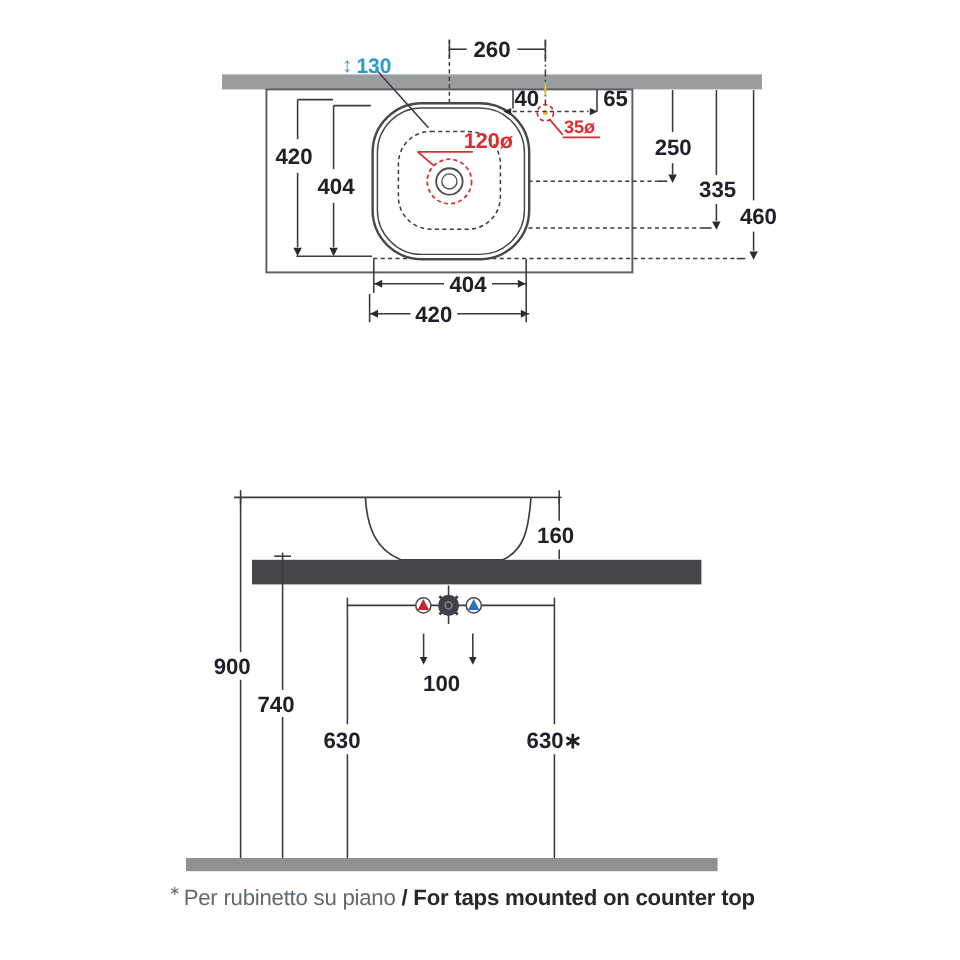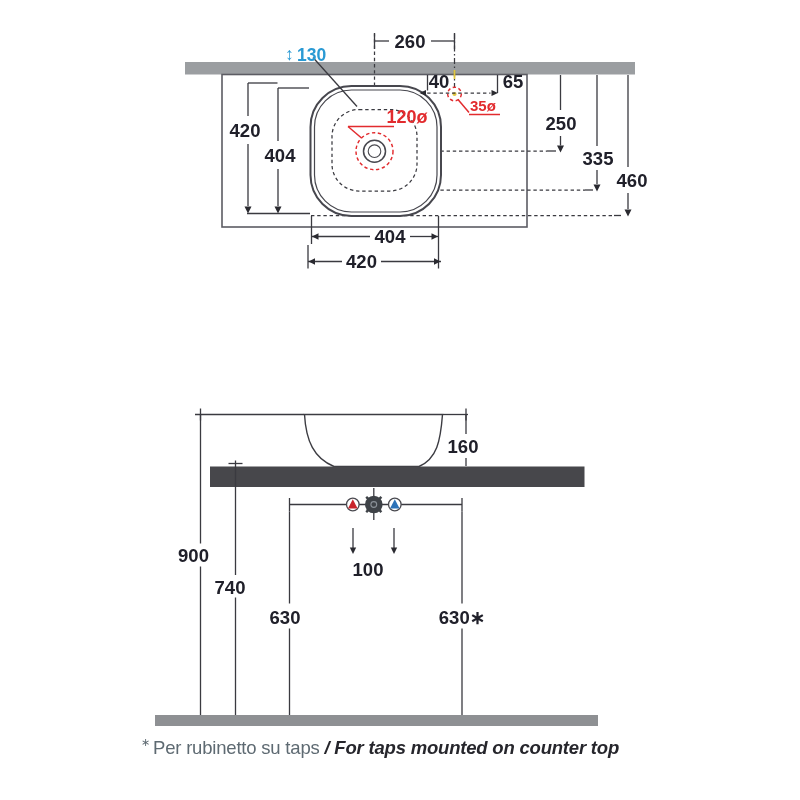--- a/index.html
+++ b/index.html
@@ -21,21 +21,21 @@
   .dim{font:700 18.5px "Liberation Sans",sans-serif;fill:#20202a;}
   .dim-red{font:700 18px "Liberation Sans",sans-serif;}
   .dim-red-sm{font:700 15px "Liberation Sans",sans-serif;}
   .dim-blue{font:700 17.5px "Liberation Sans",sans-serif;}
   .mid{text-anchor:middle;}
   
   .footnote{position:absolute;left:141px;top:736px;width:560px;
             font:400 18.5px "Liberation Sans",sans-serif;color:#5e6a72;
             letter-spacing:-0.2px;white-space:nowrap;}
   .footnote .marker{font-size:11px;vertical-align:8px;margin-right:3px;}
-  .footnote .en{font-style:italic;font-weight:700;color:#26262c;}
+  .footnote .en{font-weight:700;color:#26262c;}
 </style>
 </head>
 <body>
 
 <div class="stage">
 <svg width="800" height="800" viewBox="0 0 800 800">
 
   <g>
 
     <rect x="185" y="62" width="450" height="12.5" fill="#9b9ea1"></rect>
@@ -222,14 +222,14 @@
 
     <text class="dim mid" x="463" y="452.5">160</text>
     <text class="dim mid" x="193.5" y="562">900</text>
     <text class="dim mid" x="230" y="593.5">740</text>
     <text class="dim mid" x="285" y="623.5">630</text>
     <text class="dim mid" x="462" y="623.5">630∗</text>
     <text class="dim mid" x="368" y="576">100</text>
   </g>
 </svg>
 
-<div class="footnote"><span class="marker">∗</span><span class="it">Per rubinetto su taps </span><span class="en">/ For taps mounted on counter top</span></div>
+<div class="footnote"><span class="marker">∗</span><span class="it">Per rubinetto su piano </span><span class="en">/ For taps mounted on counter top</span></div>
 </div>
 
 </body></html>

